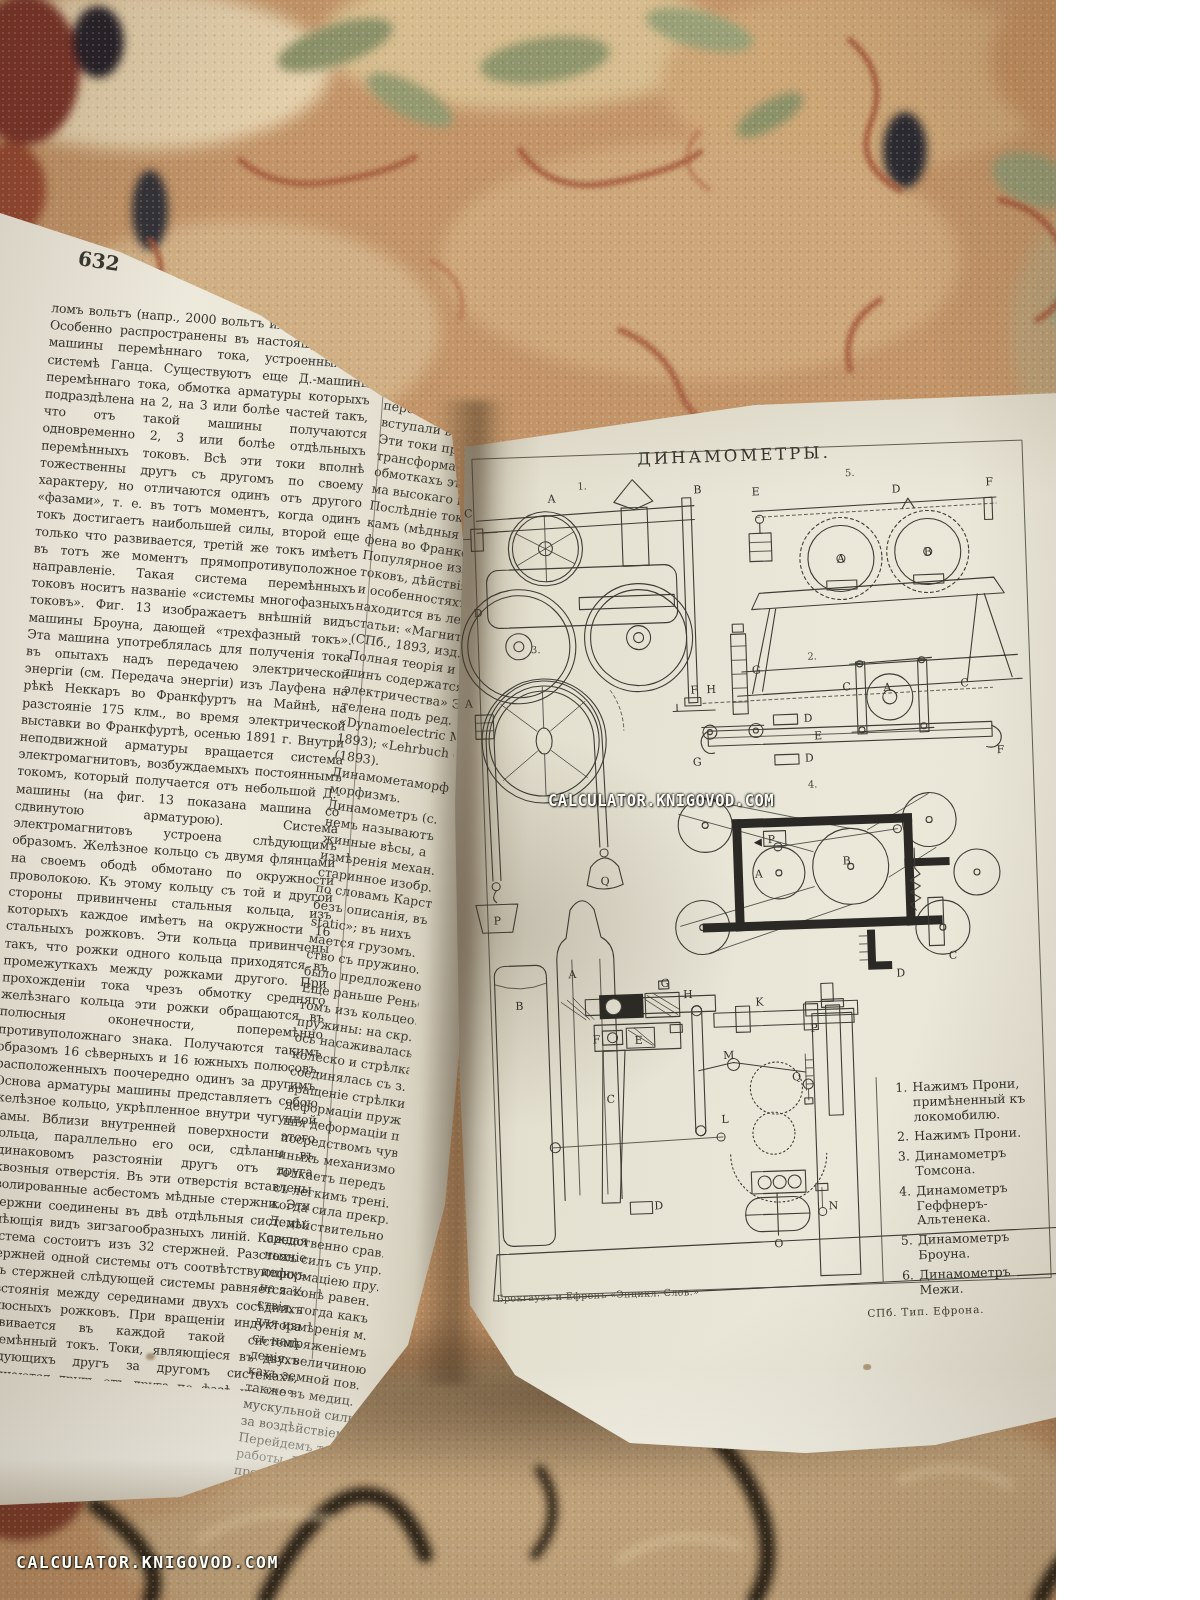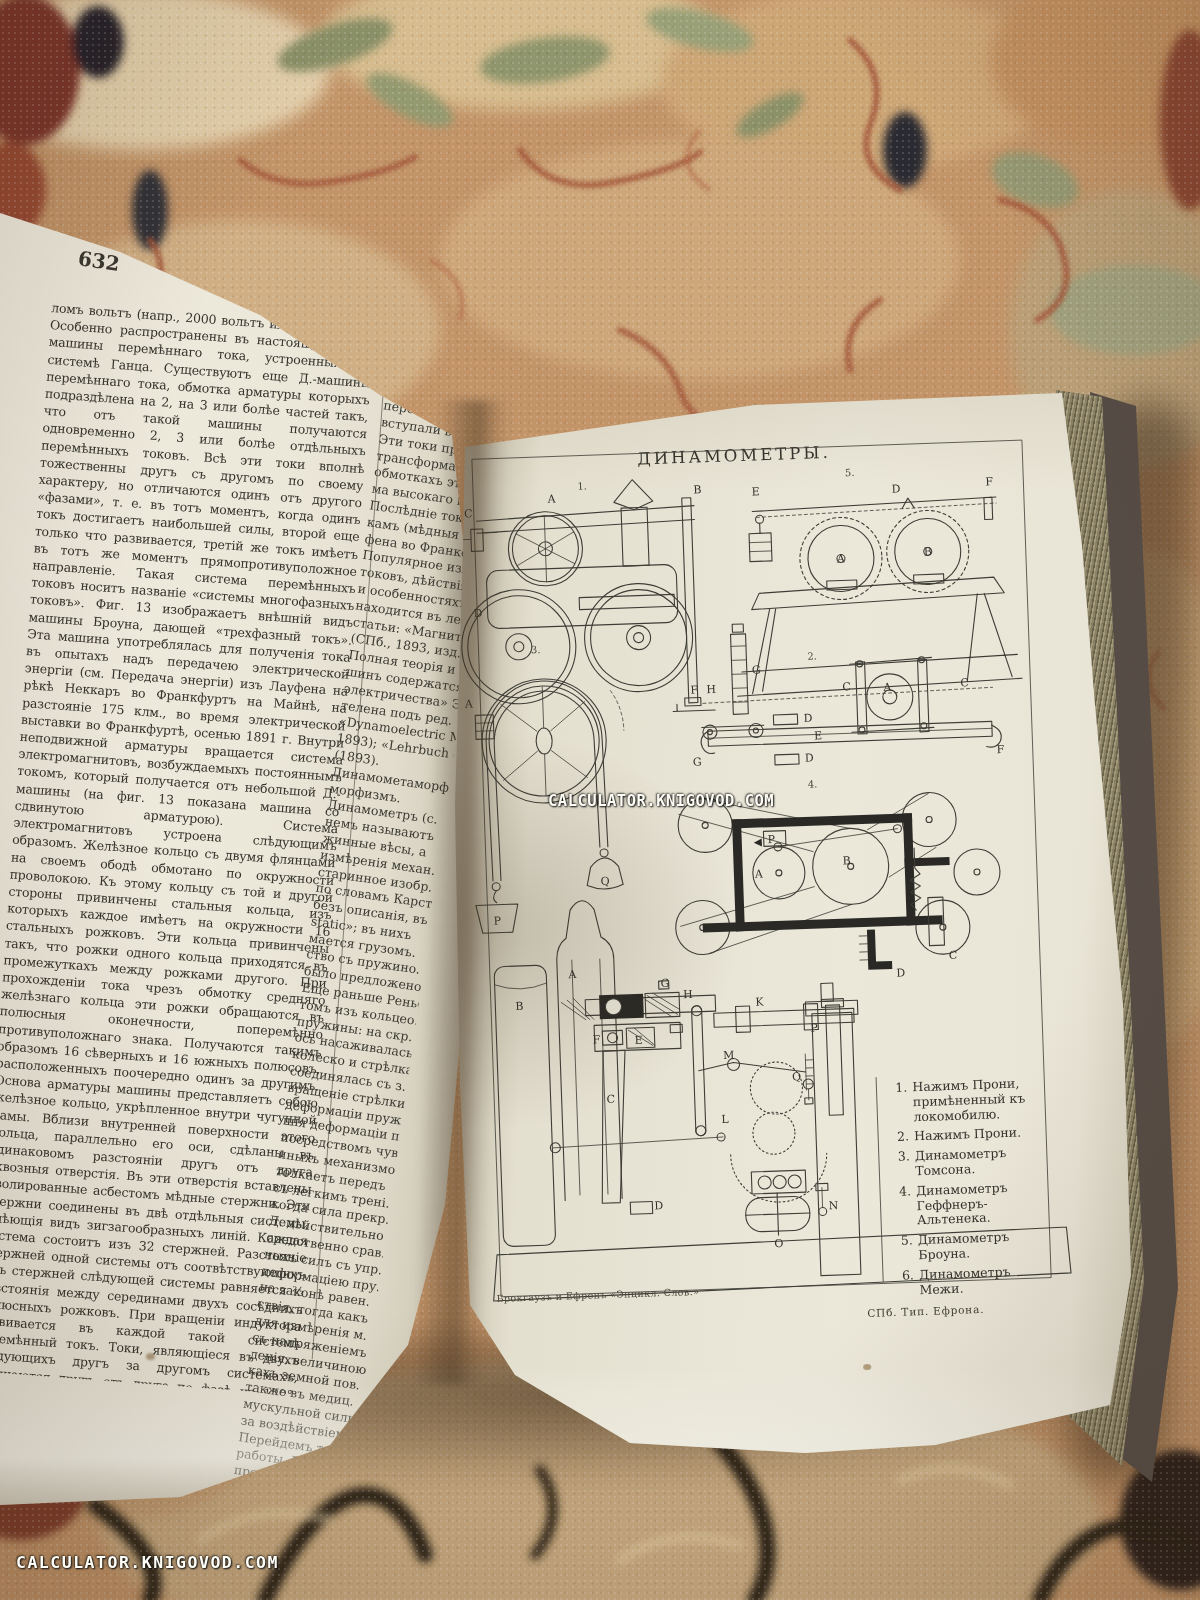--- a/index.html
+++ b/index.html
@@ -1,16 +1,16 @@
 <!DOCTYPE html>
 <html><head>
 <meta charset="utf-8">
 <style>
   html,body{margin:0;padding:0;}
-  .scene{position:relative;width:1200px;height:1600px;overflow:hidden;background:#c29468;
+  .scene{position:relative;width:1056px;height:1600px;overflow:hidden;background:#c29468;
          font-family:"DejaVu Serif",serif;}
   .scene div{position:absolute;}
   .carpet{inset:0;}
   .carpet svg{position:absolute;left:0;top:0;}
   .grain{inset:0;background-image:radial-gradient(rgba(255,255,255,.15) 1px,transparent 1.3px),
          radial-gradient(rgba(90,60,30,.12) 1px,transparent 1.3px);
          background-size:6px 6px,9px 9px;background-position:0 0,3px 4px;}
   .book-shadow{left:-10px;top:1330px;width:1170px;height:160px;
       background:radial-gradient(ellipse at 50% 40%,rgba(40,24,10,.55),transparent 70%);filter:blur(14px);}
   .book-shadow-right{left:1085px;top:400px;width:95px;height:1080px;background:rgba(40,24,10,.45);

